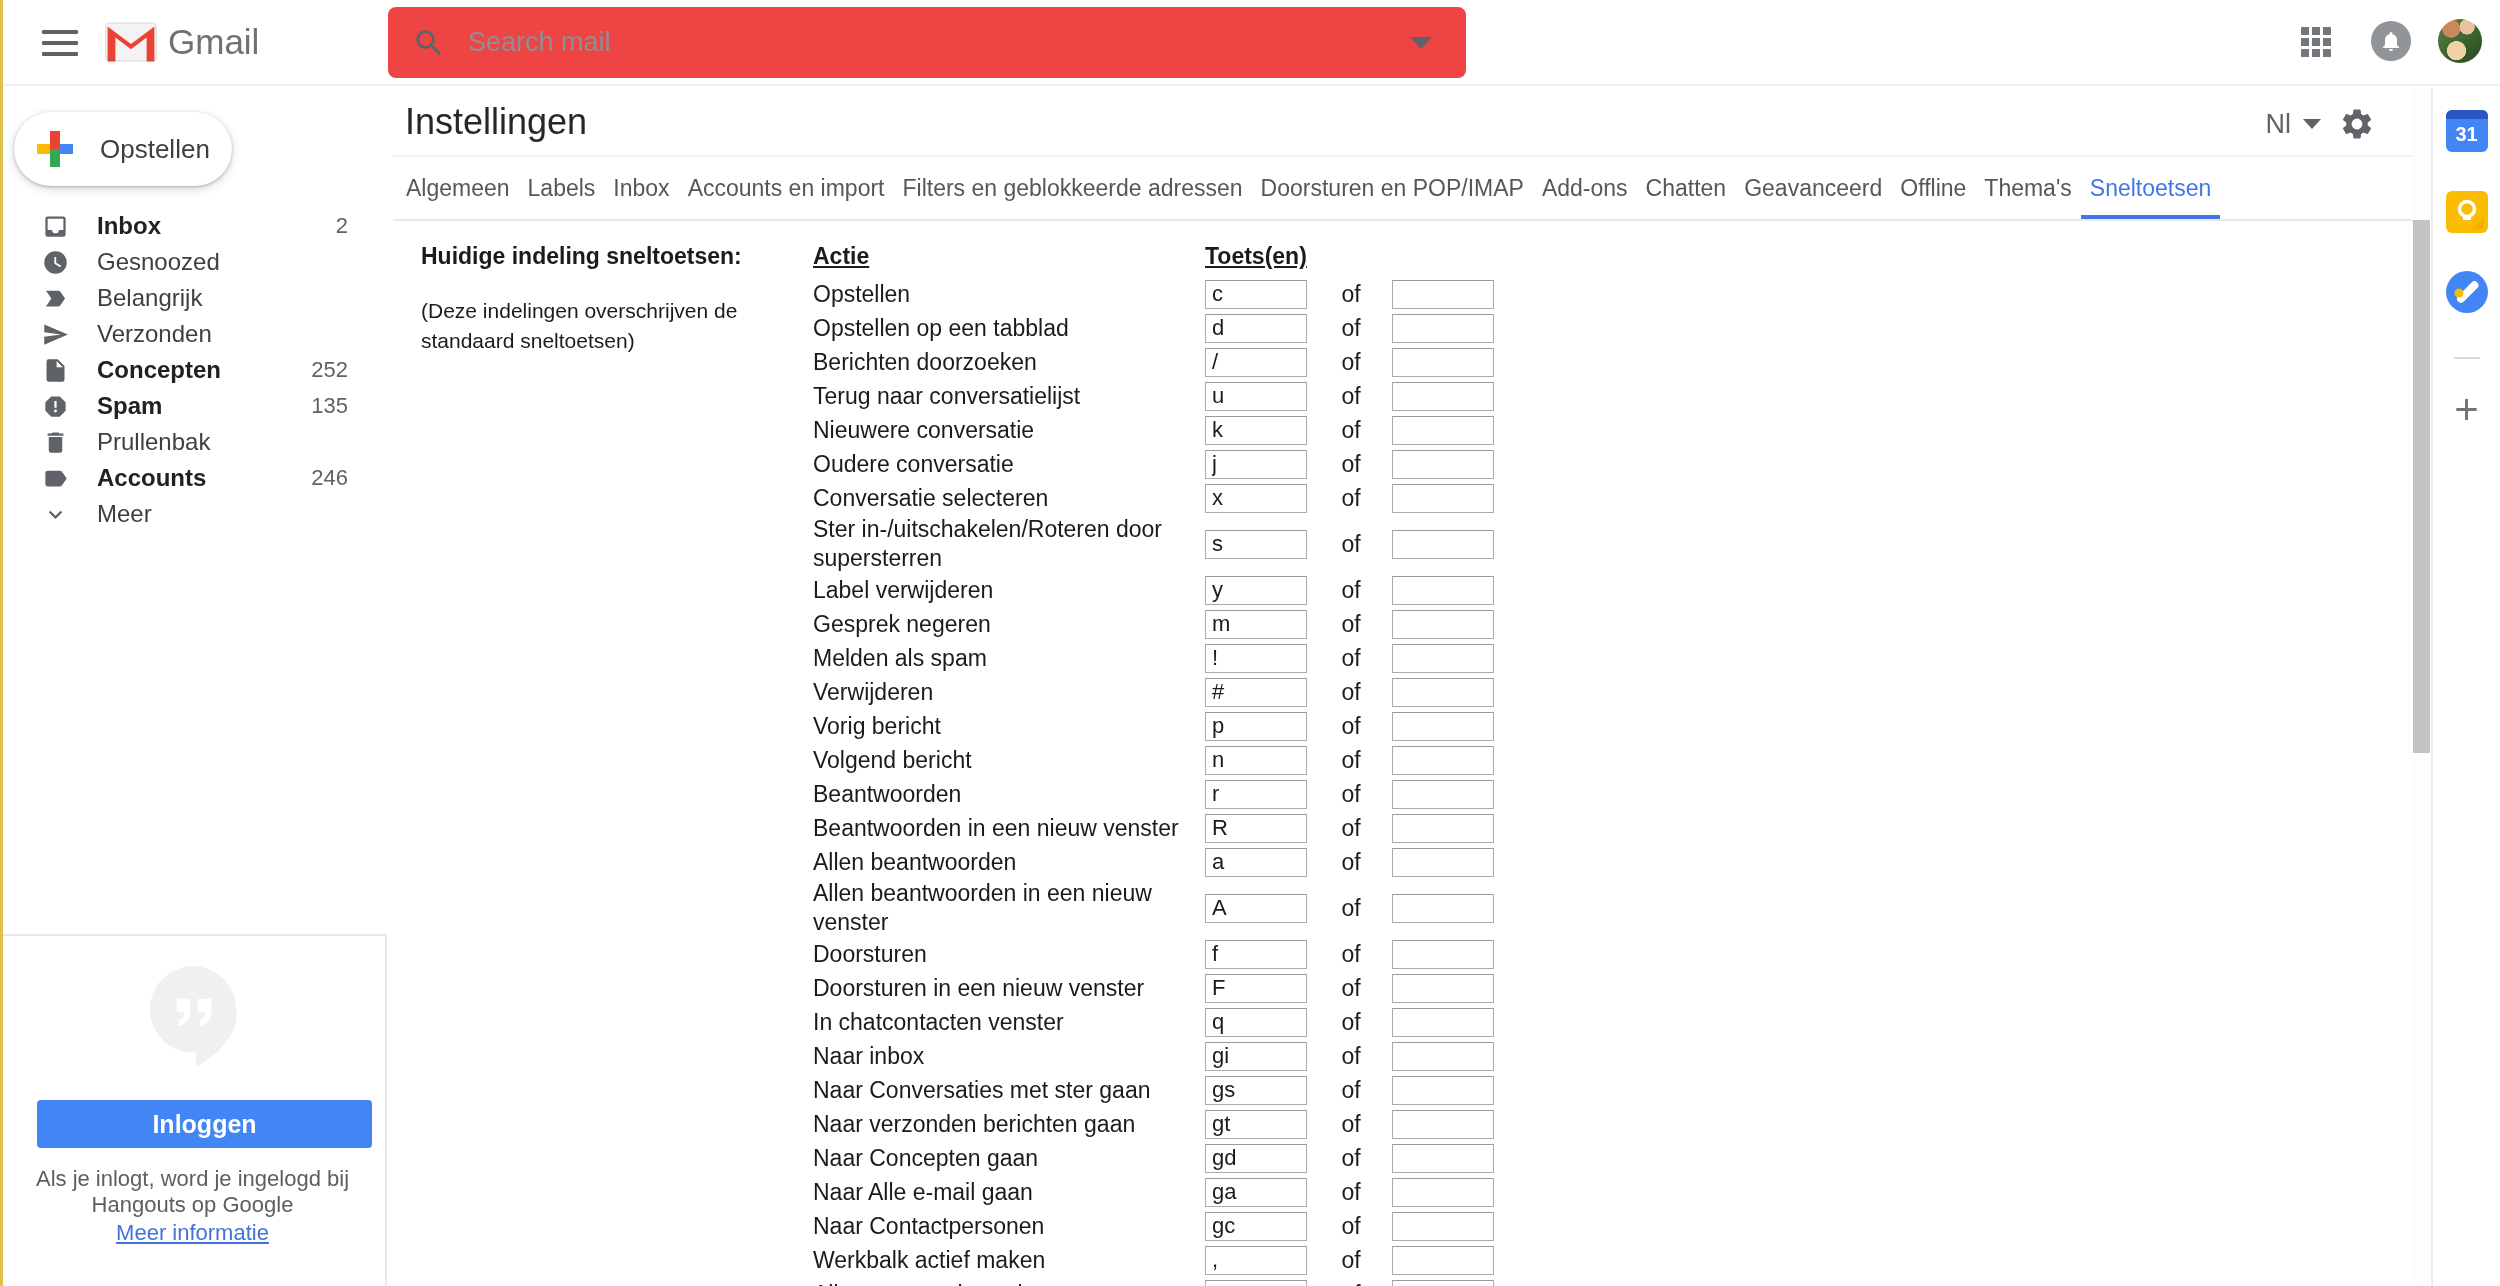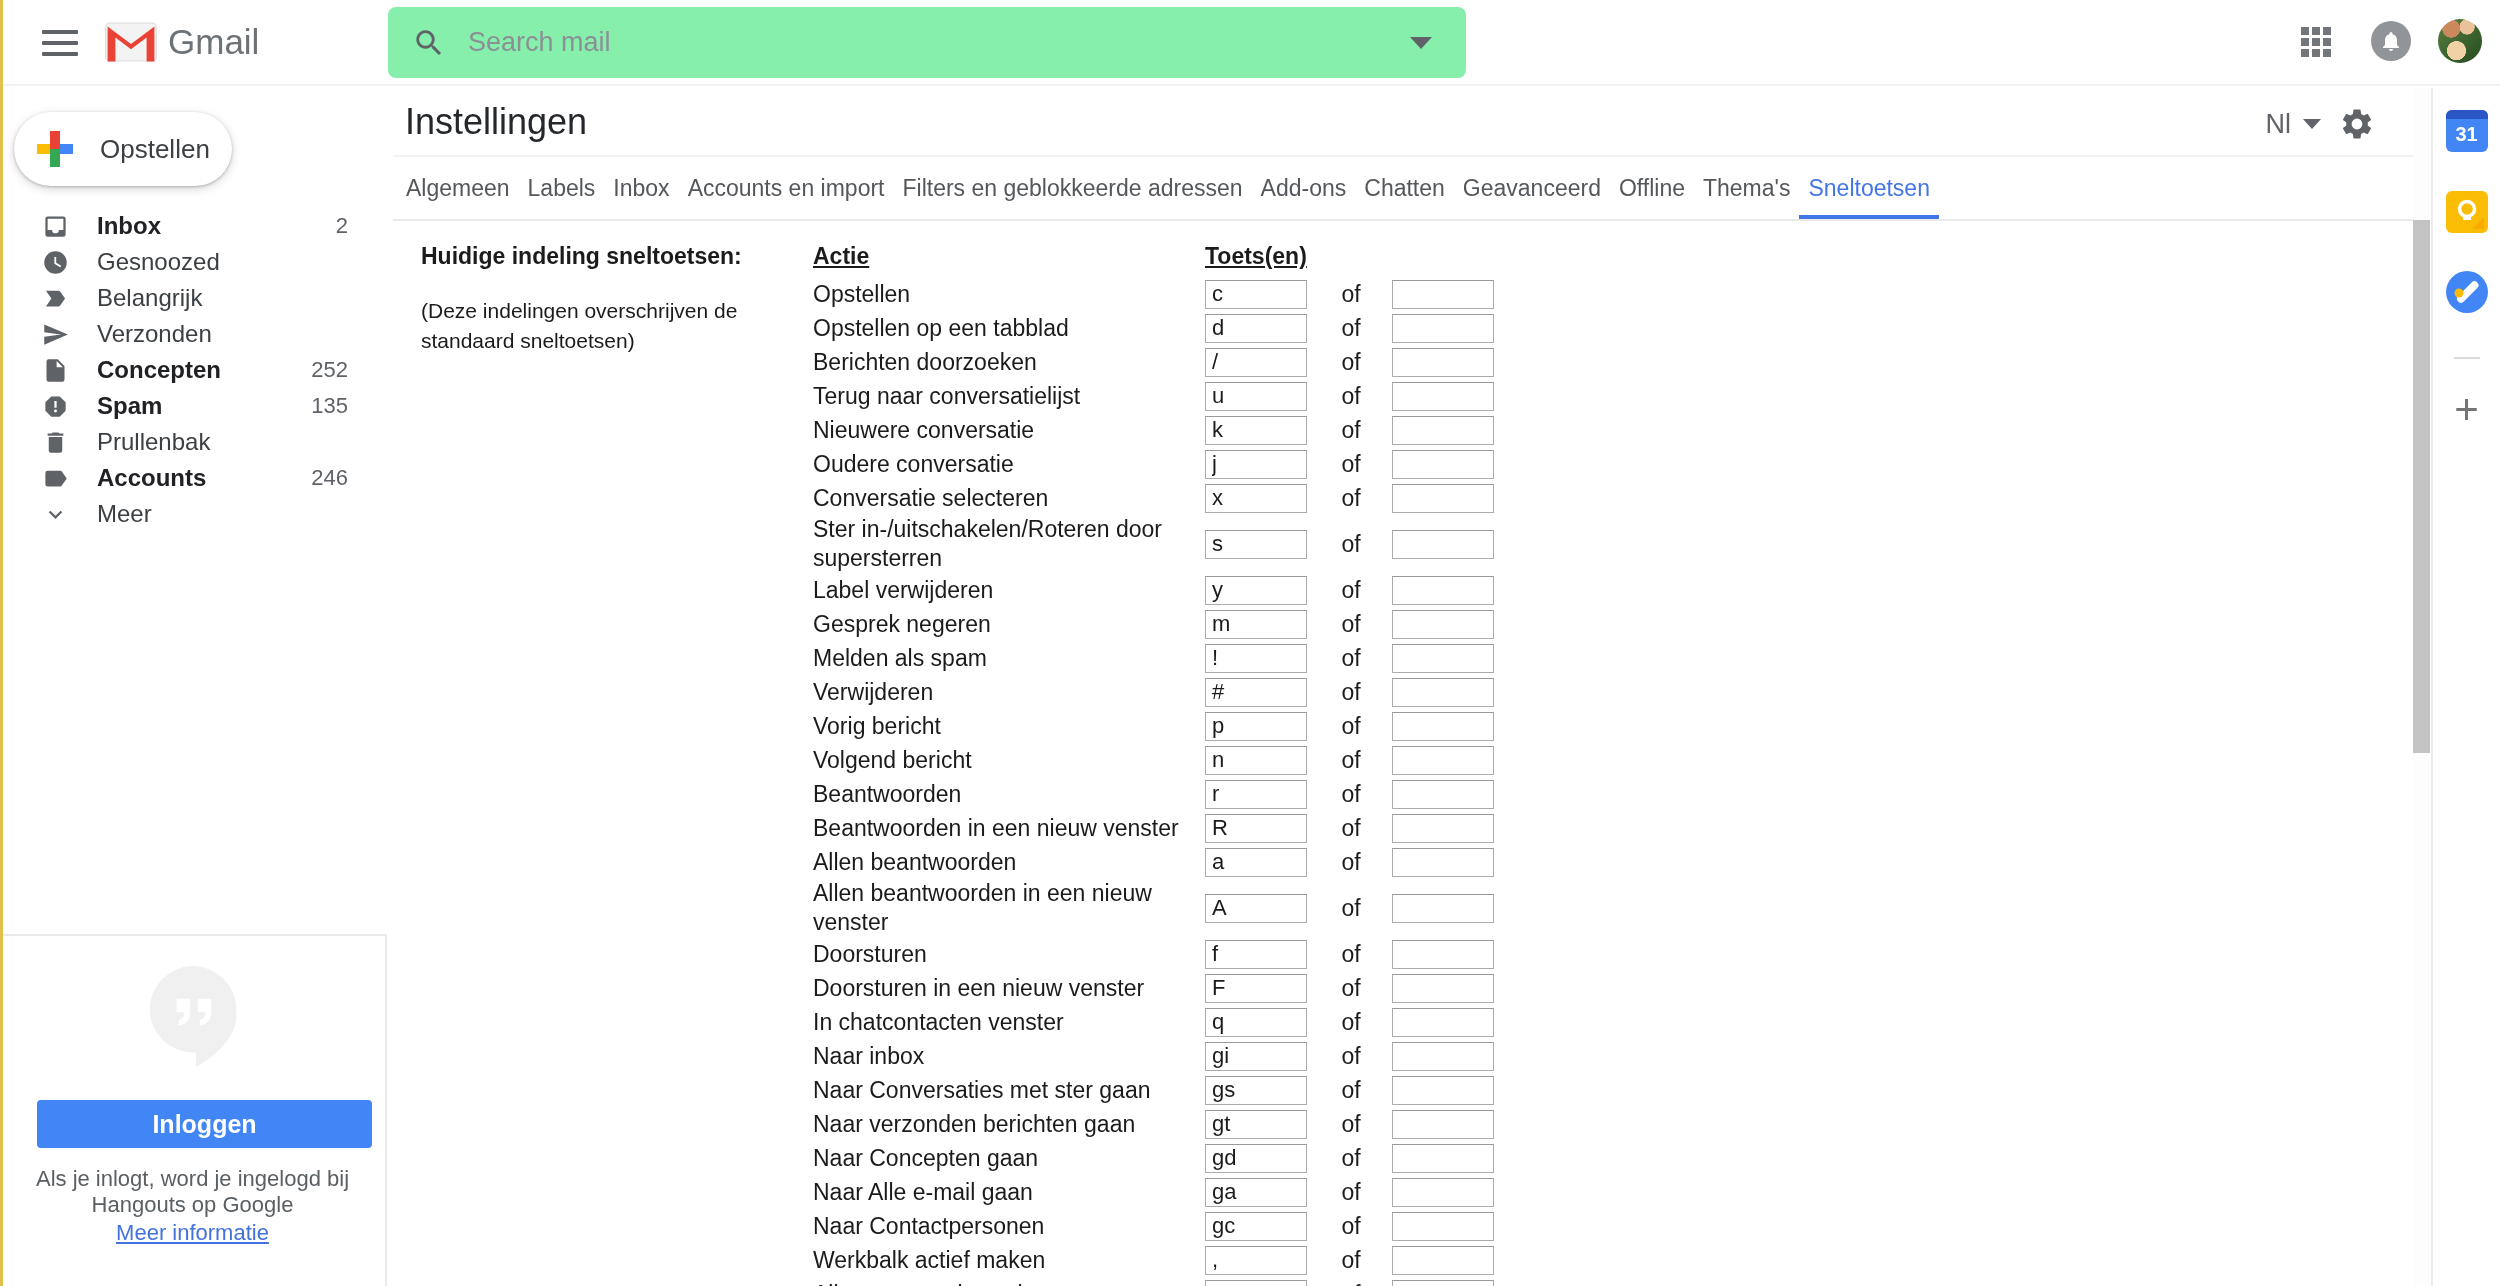--- a/index.html
+++ b/index.html
@@ -12,21 +12,21 @@
 
   
   .topbar { position:absolute; left:0; top:0; width:2500px; height:86px;
             background:#fff; border-bottom:2px solid #f1f1f1; z-index:10; }
   .hamburger { position:absolute; left:42px; top:30px; width:36px; height:26px;
                display:flex; flex-direction:column; justify-content:space-between; cursor:pointer; }
   .hamburger i { display:block; height:4px; background:#5f6368; border-radius:1px; }
   .gmail-logo { position:absolute; left:105px; top:22px; width:52px; height:40px; }
   .gmail-word { position:absolute; left:168px; top:22px; font-size:35px; color:#6d7276; }
   .searchbar { position:absolute; left:388px; top:7px; width:1078px; height:71px;
-               background:#86efac; border-radius:8px; display:flex; align-items:center; }
+               background:#ef4444; border-radius:8px; display:flex; align-items:center; }
   .search-icon { margin-left:24px; width:34px; height:34px; flex:none; }
   .search-input { flex:1; margin-left:22px; border:none; outline:none; background:transparent;
                   font-size:27px; color:#202124; font-family:inherit; }
   .search-input::placeholder { color:#8b9095; }
   .search-caret { flex:none; margin-right:34px; width:0; height:0;
                   border-left:11px solid transparent; border-right:11px solid transparent;
                   border-top:12px solid #5f6368; cursor:pointer; }
   .apps-grid { position:absolute; left:2301px; top:27px; width:30px; height:30px;
                display:grid; grid-template-columns:repeat(3,8px); grid-template-rows:repeat(3,8px);
                gap:3px; cursor:pointer; }
@@ -289,20 +289,21 @@
       </span>
     </div>
   </div>
 
   <div class="tabs-row" id="tabs">
       <div class="tab">Algemeen</div>
       <div class="tab">Labels</div>
       <div class="tab">Inbox</div>
       <div class="tab">Accounts en import</div>
       <div class="tab">Filters en geblokkeerde adressen</div>
+      <div class="tab">Doorsturen en POP/IMAP</div>
       <div class="tab">Add-ons</div>
       <div class="tab">Chatten</div>
       <div class="tab">Geavanceerd</div>
       <div class="tab">Offline</div>
       <div class="tab">Thema's</div>
       <div class="tab active">Sneltoetsen</div>
     </div>
 
   <section class="shortcuts">
     <div class="sc-notes">

